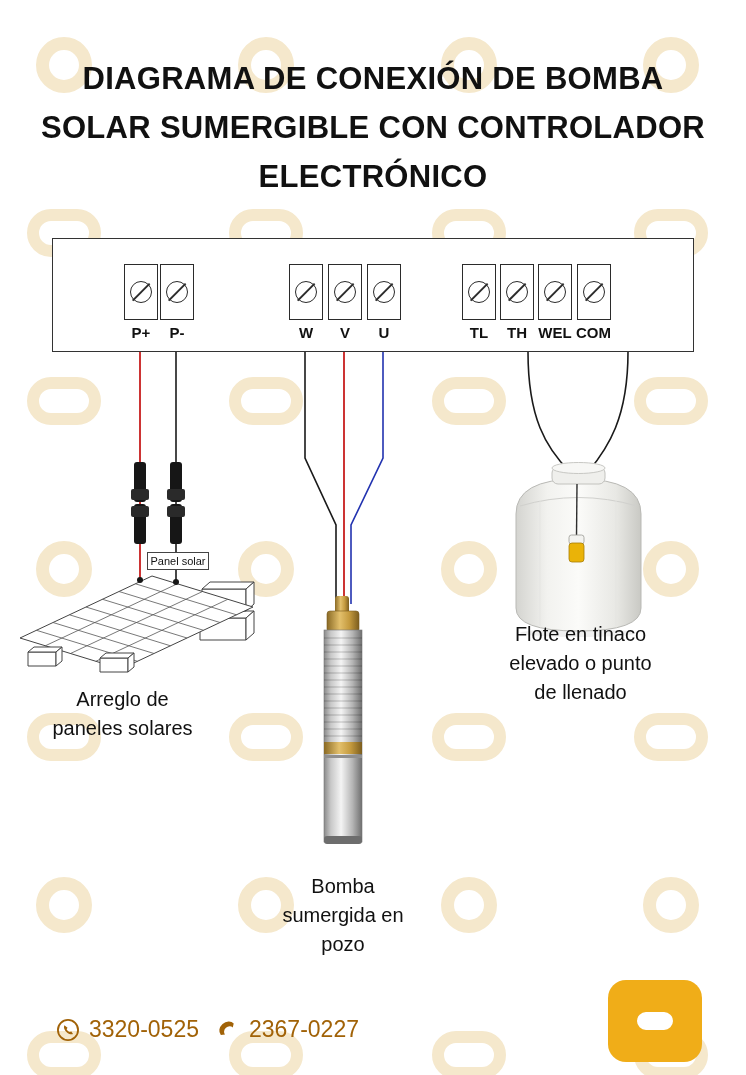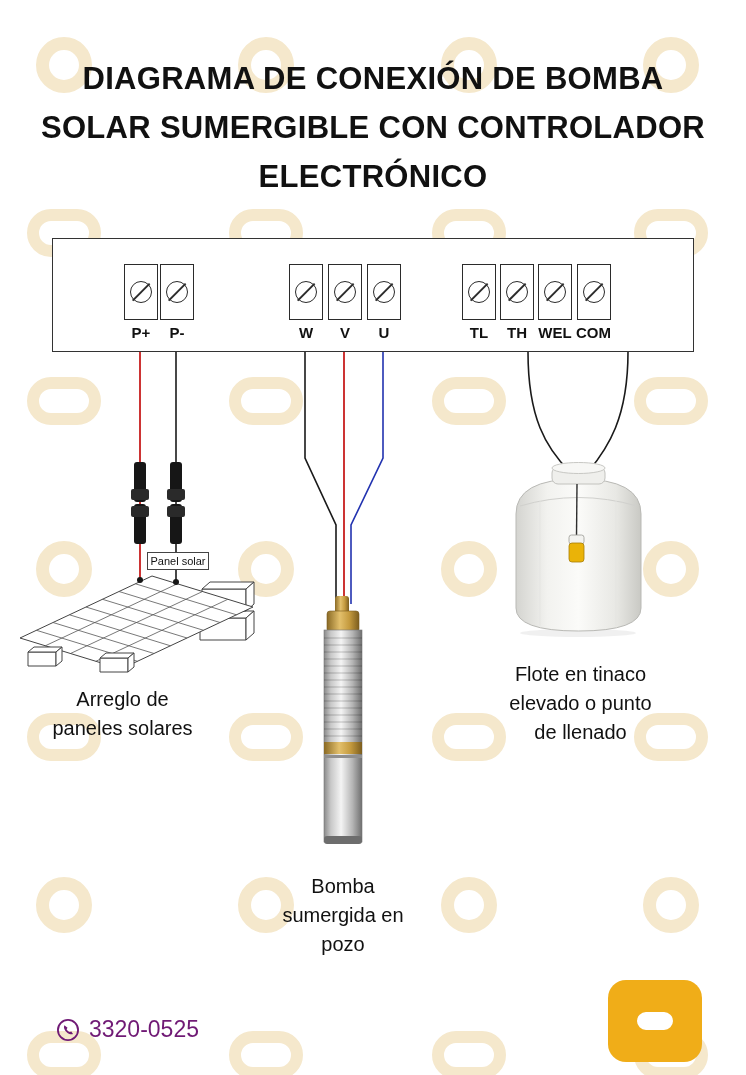--- a/index.html
+++ b/index.html
@@ -54,31 +54,31 @@
   .screw::after{
     content:"";position:absolute;left:50%;top:50%;width:24px;height:1.6px;background:#2b2b2b;
     transform:translate(-50%,-50%) rotate(-45deg);
   }
   .t-label{margin-top:4px;font-size:15px;font-weight:bold}
 
   
   .caption{position:absolute;z-index:2;text-align:center;font-size:20px;line-height:1.46;white-space:pre-line}
   #panel-caption{left:30px;top:685px;width:185px}
   #pump-caption{left:263px;top:872px;width:160px}
-  #tank-caption{left:487px;top:660px;width:187px}
+  #tank-caption{left:487px;top:620px;width:187px}
   .panel-tag{
     position:absolute;left:147px;top:552px;width:62px;height:18px;z-index:2;
     border:1px solid #444;background:#fff;font-size:11px;
     display:flex;align-items:center;justify-content:center;
   }
 
   
   .footer{
     position:absolute;left:55px;bottom:32px;z-index:2;display:flex;align-items:center;gap:16px;
-    color:#701a75;font-size:23px;
+    color:#a16207;font-size:23px;
   }
   .f-item{display:flex;align-items:center;gap:8px}
   .f-icon{display:flex;align-items:center}
   .f-icon svg{display:block}
 
   
   .brand-logo{
     position:absolute;right:44px;bottom:13px;width:94px;height:82px;z-index:2;
     background:var(--brand-yellow);border-radius:18px;
     display:flex;align-items:center;justify-content:center;
@@ -303,17 +303,27 @@
 <div class="footer">
   <div class="f-item">
     <span class="f-icon">
       <svg width="26" height="26" viewBox="0 0 24 24" fill="none">
         <circle cx="12" cy="12" r="9.3" stroke="currentColor" stroke-width="1.7"></circle>
         <path d="M8.6,7.6c-1,2.2,0.2,5,2.7,6.9c1.9,1.4,4.1,1.9,5.3,1.1l-1.5-2.2l-1.6,0.5c-1.1-0.4-2.3-1.4-2.8-2.5l0.9-1.4L8.6,7.6z" fill="currentColor"></path>
       </svg>
     </span>
     <span>3320-0525</span>
   </div>
+  <div class="f-item">
+    <span class="f-icon">
+      <svg width="26" height="26" viewBox="0 0 24 24">
+        <g transform="rotate(-42 12 12)">
+          <path d="M4,11 a8,6.5 0 0 1 16,0 l-3.2,2.2 a4.8,4 0 0 0 -9.6,0 z" fill="currentColor"></path>
+        </g>
+      </svg>
+    </span>
+    <span>2367-0227</span>
+  </div>
 </div>
 
 <div class="brand-logo">
   <div class="brand-ring"></div>
 </div>
 
 </body></html>

